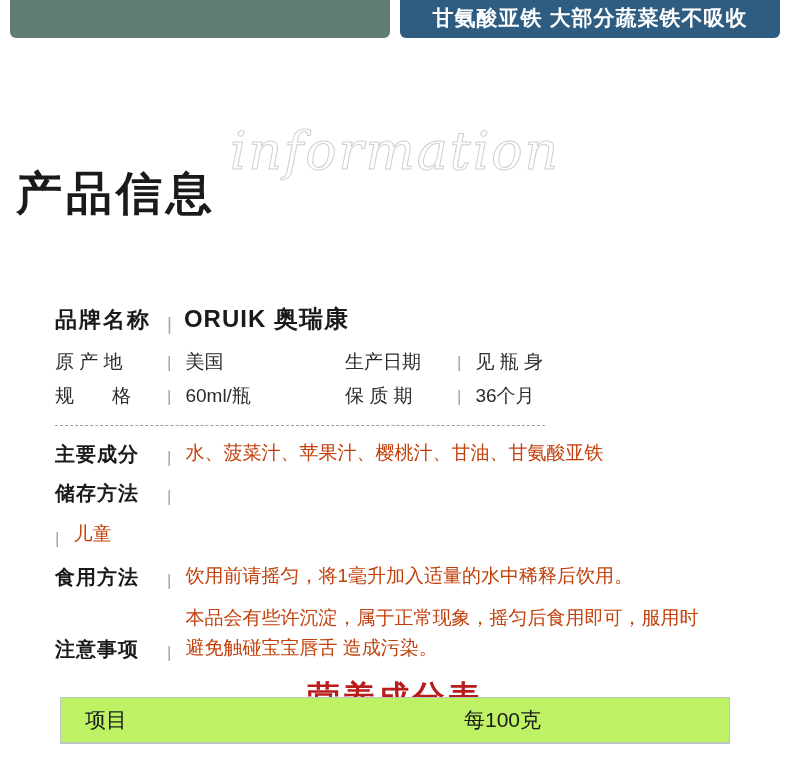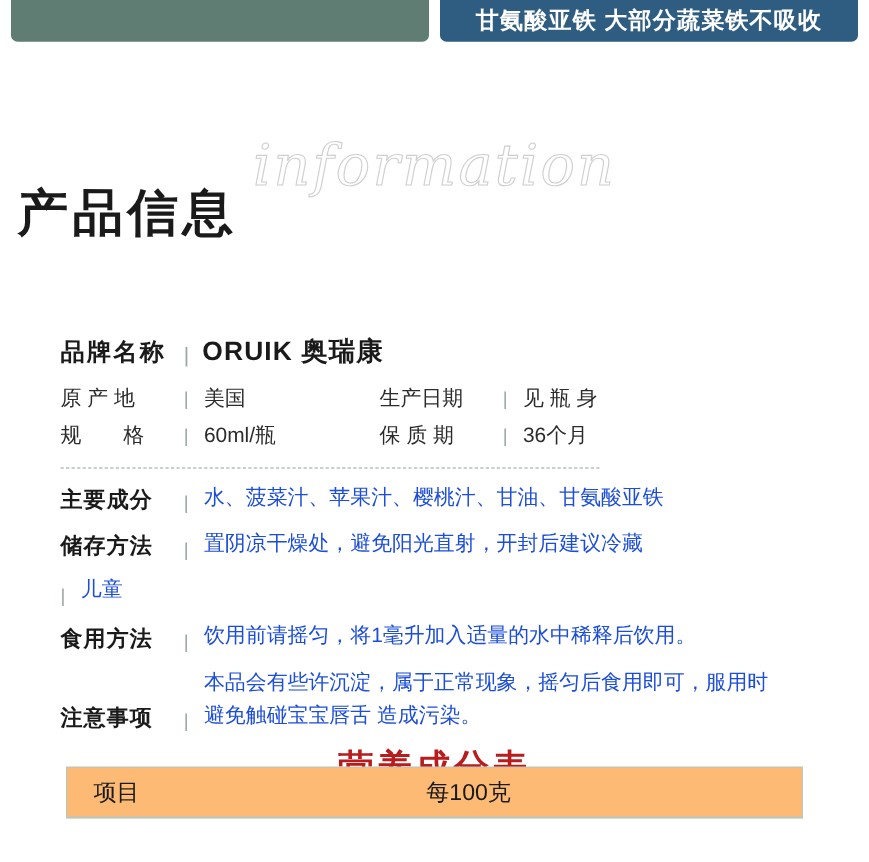--- a/index.html
+++ b/index.html
@@ -163,21 +163,21 @@
   .detail-label {
     font-size: 20px;
     font-weight: bold;
     color: #1a1a1a;
     width: 112px;
     flex: none;
     letter-spacing: 1px;
   }
   .detail-value {
     font-size: 19px;
-    color: #1d4ed8;
+    color: #c2410c;
     line-height: 30px;
     max-width: 520px;
   }
 
   
   .nutri-title {
     position: absolute;
     top: 676px;
     left: 0;
     width: 790px;
@@ -187,34 +187,34 @@
     color: #b91c1c;
     letter-spacing: 3px;
   }
   .nutri-table {
     position: absolute;
     top: 697px;
     left: 60px;
     width: 670px;
     border: 1px solid #b9c6c1;
     box-sizing: border-box;
-    background: #fdba74;
+    background: #bef264;
   }
   .nutri-head {
     display: flex;
     height: 44px;
     align-items: center;
     border-bottom: 1px solid #b9c6c1;
   }
   .nh {
     font-size: 21px;
     color: #1a1a1a;
   }
   .nh.c1 { width: 250px; padding-left: 24px; box-sizing: border-box; }
-  .nh.c2 { width: 230px; text-align: center; }
+  .nh.c2 { width: 230px; text-align: right; }
   .nh.c3 { width: 190px; text-align: right; padding-right: 22px; box-sizing: border-box; }
 </style>
 </head>
 <body>
 
 <div class="top-strip">
   <div class="banner-box banner-left">
     <span class="inner"></span>
   </div>
   <div class="banner-box banner-right">
@@ -265,21 +265,20 @@
 
   <div class="detail-row">
     <span class="detail-label">主要成分</span>
     <span class="sep">|</span>
     <span class="detail-value">水、菠菜汁、苹果汁、樱桃汁、甘油、甘氨酸亚铁</span>
   </div>
 
   <div class="detail-row">
     <span class="detail-label">储存方法</span>
     <span class="sep">|</span>
-    <span class="detail-value">置阴凉干燥处，避免阳光直射，开封后建议冷藏</span>
   </div>
 
   <div class="detail-row">
     <span class="sep">|</span>
     <span class="detail-value">儿童</span>
   </div>
 
   <div class="detail-row">
     <span class="detail-label">食用方法</span>
     <span class="sep">|</span>

